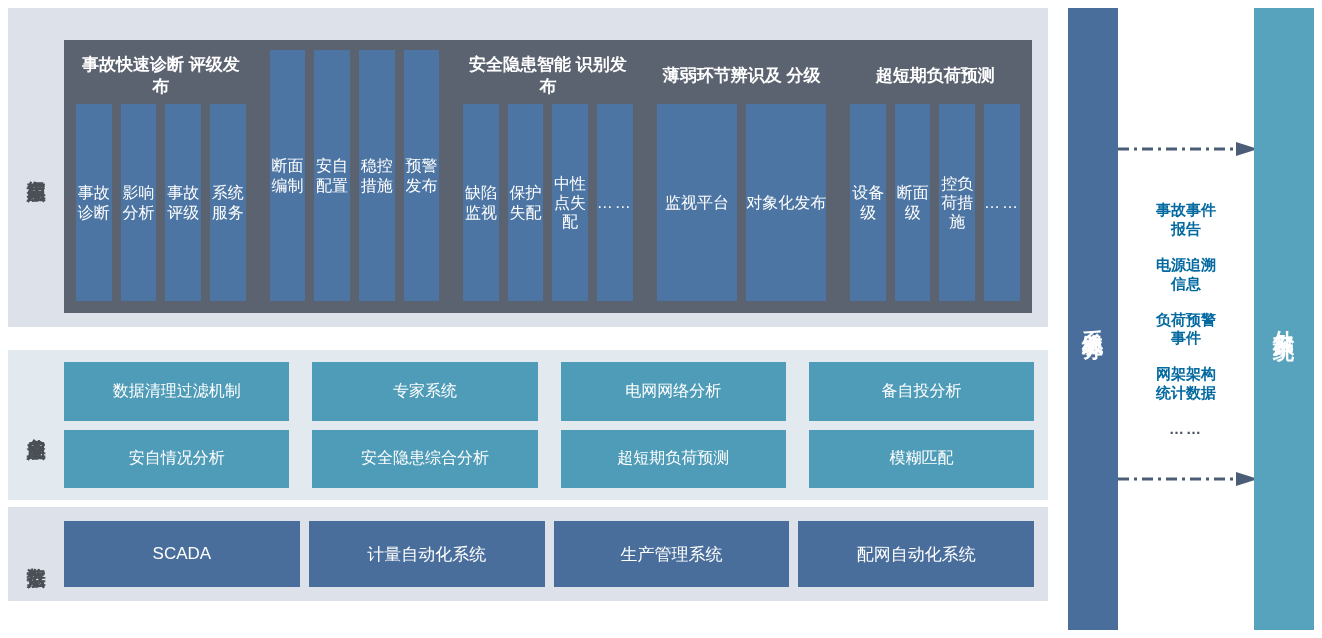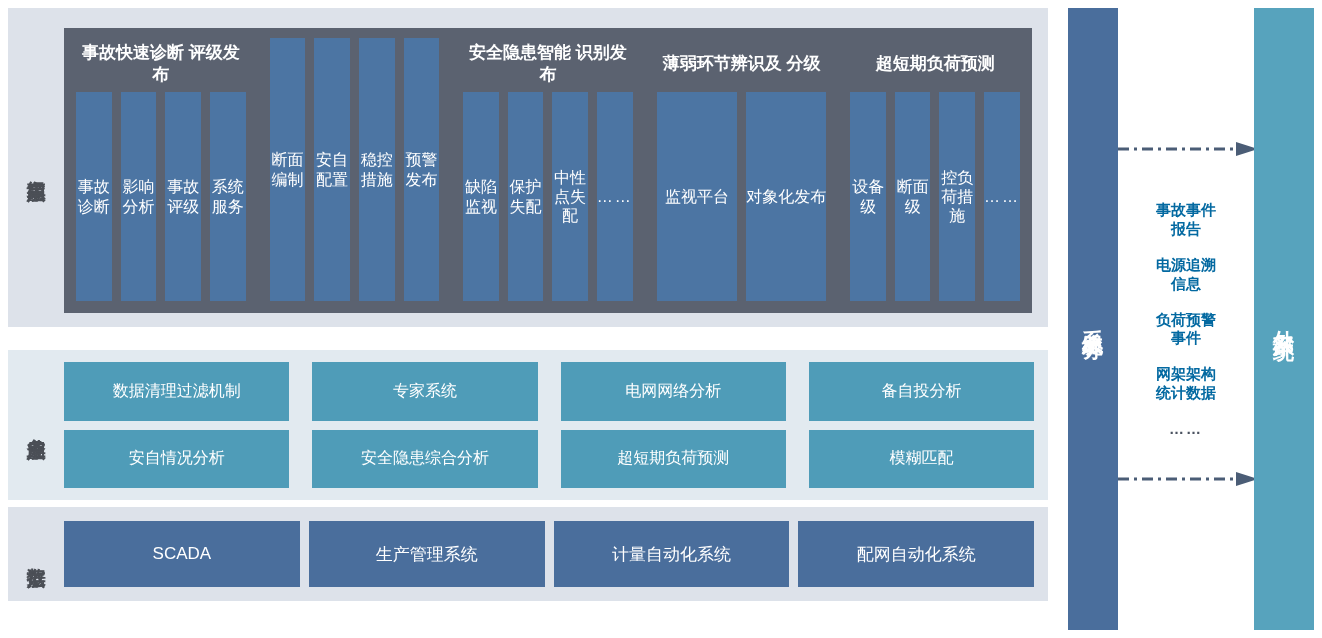--- a/index.html
+++ b/index.html
@@ -20,21 +20,21 @@
     color:#4b4f56;font-weight:bold;font-size:19px;line-height:1.18;
     letter-spacing:1px;
     writing-mode:vertical-rl;text-orientation:upright;
     white-space:pre;
   }
   .layer-body{flex:1 1 auto;display:flex;}
 
   
   #adv-layer{left:8px;top:8px;width:1040px;height:319px;background:#dde2ea;}
   #adv-layer .layer-label{font-size:19px;}
-  #adv-body{padding:20px 16px 14px 0;}
+  #adv-body{padding:32px 16px 14px 0;}
   .adv-col{
     flex:1 1 0;background:#5b6270;
     display:flex;flex-direction:column;
     padding:10px 12px 12px 12px;box-sizing:border-box;
   }
   .adv-col-title{
     color:#ffffff;font-weight:bold;font-size:17px;line-height:1.28;
     text-align:center;min-height:54px;
     display:flex;align-items:center;justify-content:center;
     padding:2px 0 4px 0;box-sizing:border-box;
@@ -172,22 +172,22 @@
         <div class="biz-item">超短期负荷预测</div>
         <div class="biz-item">模糊匹配</div>
       </div>
     </div>
   </div>
 
   <div class="layer" id="data-layer">
     <div class="layer-label">数据层</div>
     <div class="layer-body" id="data-body">
       <div class="data-item">SCADA</div>
+      <div class="data-item">计量自动化系统</div>
       <div class="data-item">生产管理系统</div>
-      <div class="data-item">计量自动化系统</div>
       <div class="data-item">配网自动化系统</div>
     </div>
   </div>
 
   <div id="svc-bar">
     <span class="vbar-label">系统服务</span>
   </div>
 
   <div id="flow-col">
     <div class="flow-list">

